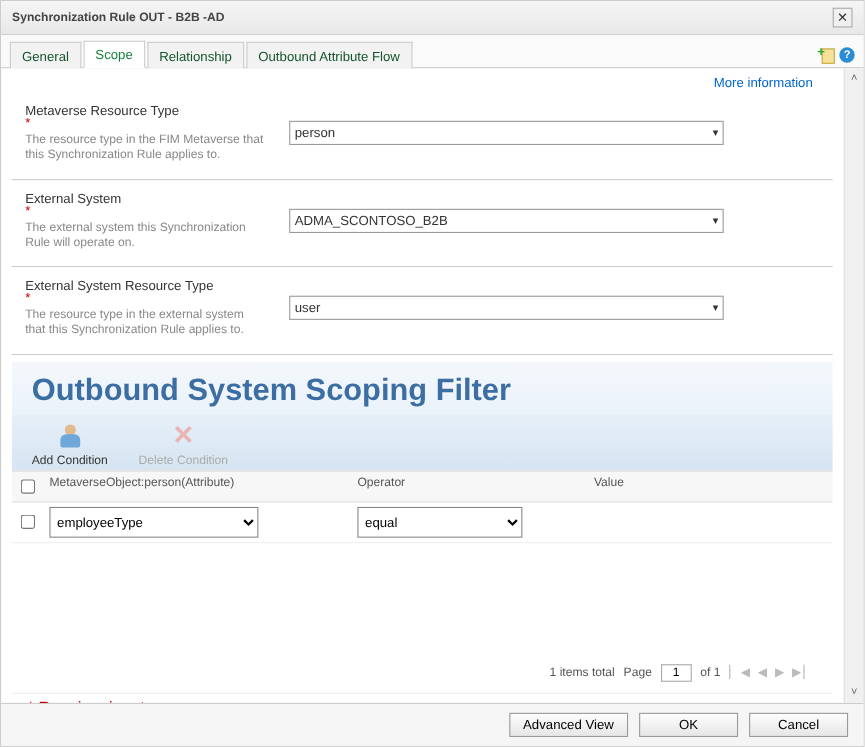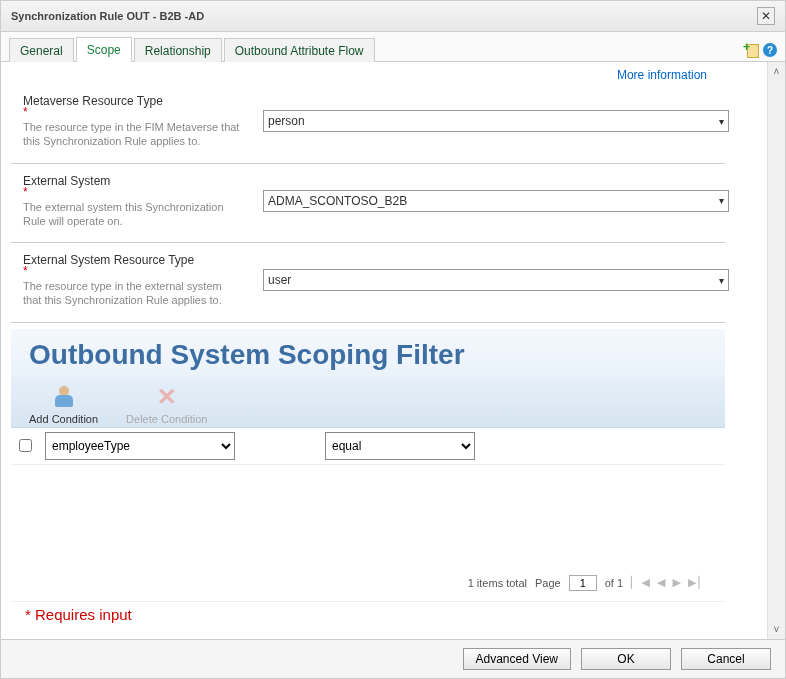--- a/index.html
+++ b/index.html
@@ -99,21 +99,20 @@
     padding: 6px 18px 2px;
     color: #0066cc;
     font-size: 12px;
     cursor: pointer;
   }
   .body {
     flex: 1;
     overflow: hidden;
     position: relative;
     display: flex;
-    gap: 32px;
   }
   .scrollarea {
     flex:1;
     overflow-y: auto;
     padding: 0 10px 0 10px;
   }
   .vscroll-fake {
     width: 18px;
     background: #f0f0f0;
     border-left: 1px solid #e0e0e0;
@@ -142,21 +141,21 @@
   }
   .req { color: #c00; display:block; line-height:8px; }
   .field-desc {
     color: #888;
     font-size: 11px;
     margin-top: 4px;
     line-height: 1.3;
   }
   .field-input-col { flex:1; padding-top:16px; }
   .select-fake {
-    width: 466px;
+    width: 395px;
     border: 1px solid #999;
     background: #fff;
     padding: 2px 4px;
     height: 22px;
     display: flex;
     align-items: center;
     justify-content: space-between;
     font-size: 12px;
     cursor: pointer;
   }
@@ -351,20 +350,28 @@
           <span>Add Condition</span>
         </div>
         <div class="tool disabled">
           <div class="ticon">
             <span class="x-icon disabled">✕</span>
           </div>
           <span>Delete Condition</span>
         </div>
       </div>
 
+      <div class="grid-head">
+        <div class="col-chk">
+            <input type="checkbox" style="">
+          </div>
+        <div class="col-attr">MetaverseObject:person(Attribute)</div>
+        <div class="col-op">Operator</div>
+        <div class="col-val">Value</div>
+      </div>
 
       <div class="grid-row">
         <div class="col-chk">
             <input type="checkbox" style="">
           </div>
         <div class="col-attr">
           <select>
             <option>employeeType</option>
           </select>
         </div>

